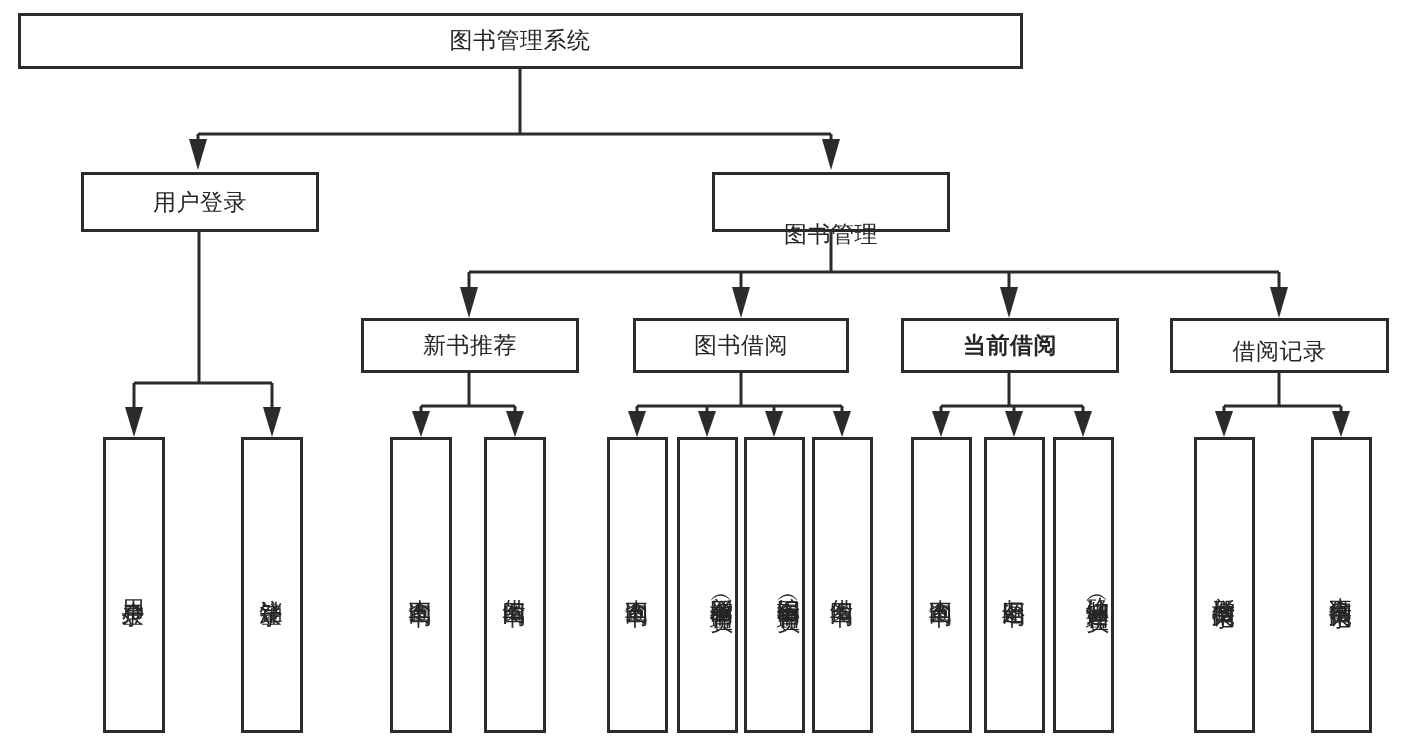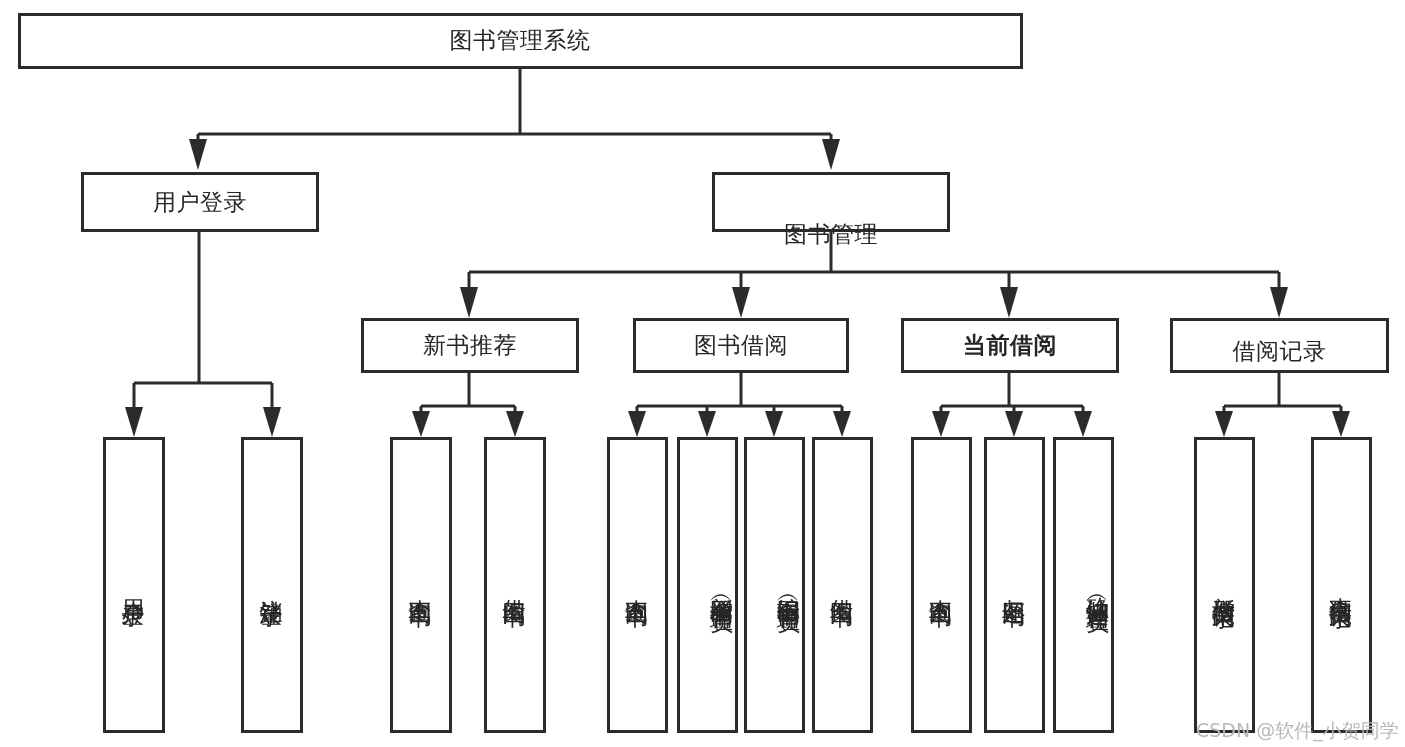--- a/index.html
+++ b/index.html
@@ -185,15 +185,14 @@
   <div class="node-label-v v-center" style="left:607px; top:437px; width:61px; height:296px;">查询图书</div>
   <div class="node-label-v v-top" style="left:677px; top:443px; width:61px; height:290px;">新增图书（管理员）</div>
   <div class="node-label-v v-top" style="left:744px; top:443px; width:61px; height:290px;">编辑图书（管理员）</div>
   <div class="node-label-v v-center" style="left:812px; top:437px; width:61px; height:296px;">借阅图书</div>
   <div class="node-label-v v-center" style="left:911px; top:437px; width:61px; height:296px;">查询图书</div>
   <div class="node-label-v v-center" style="left:984px; top:437px; width:61px; height:296px;">归还图书</div>
   <div class="node-label-v v-top" style="left:1053px; top:443px; width:61px; height:290px;">确认归还（管理员）</div>
   <div class="node-label-v v-center" style="left:1194px; top:437px; width:61px; height:296px;">新增借阅记录</div>
   <div class="node-label-v v-center" style="left:1311px; top:437px; width:61px; height:296px;">查询借阅记录</div>
 
-  <div class="watermark" style="left:1196px; top:718px;">CSDN @软件_小贺同学</div>
 
 </div>
 
 </body></html>

